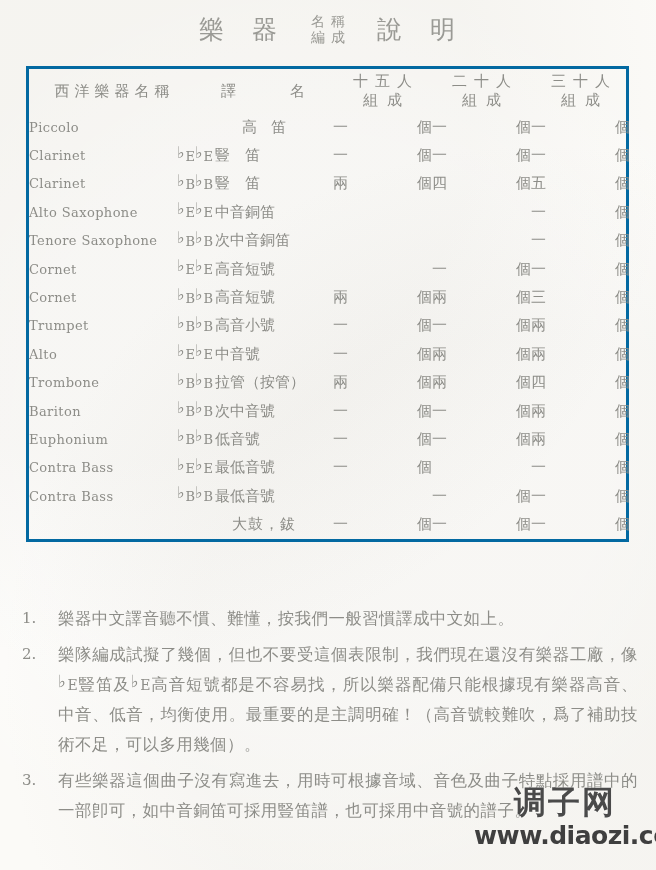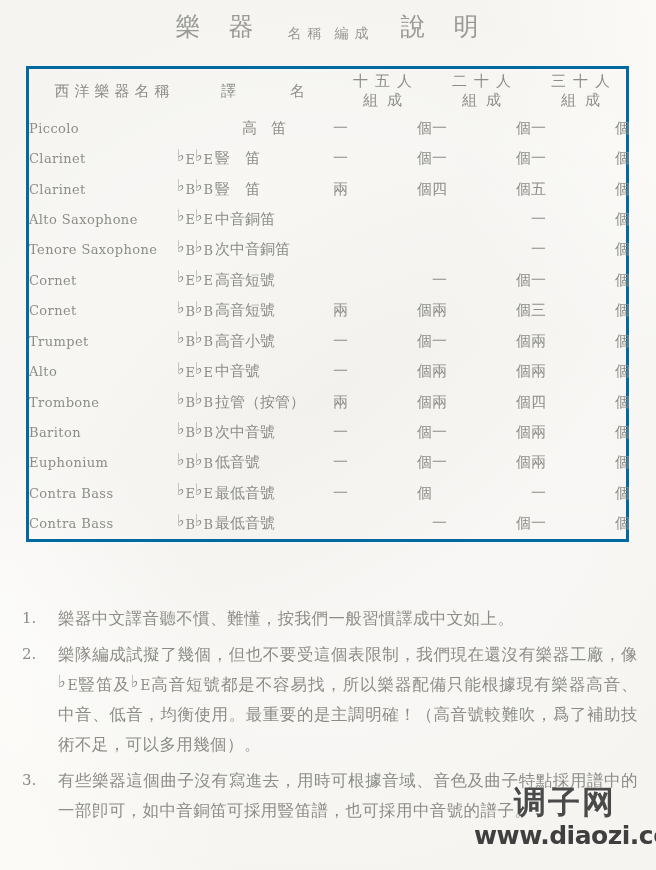--- a/index.html
+++ b/index.html
@@ -24,21 +24,21 @@
 
   
   .title-row{
     position:absolute;left:0;top:14px;width:656px;
     display:flex;justify-content:center;align-items:flex-end;
     gap:26px;
     color:#9a9a95;
   }
   .title-ch{font-size:25px;letter-spacing:2px;line-height:1;}
   .title-stack{
-    display:flex;align-items:center;justify-content:flex-end;
+    display:flex;flex-direction:column;align-items:center;justify-content:flex-end;
     gap:1px;line-height:1.05;margin-bottom:-2px;
   }
   .title-stack .tiny{font-size:14px;letter-spacing:6px;padding-left:6px;}
 
   
   .table-wrap{
     position:absolute;left:26px;top:66px;
     width:603px;height:476px;
     border:3px solid #0369a1;
     box-sizing:border-box;
@@ -689,20 +689,50 @@
               <span class="cjk">個</span>
             </div>
           </td>
           <td class="count vline">
             <div class="count-inner">
               <span class="cjk">一</span>
               <span class="cjk">個</span>
             </div>
           </td>
         </tr>
+        <tr>
+          <td class="eng">
+            <div class="eng-inner">
+              <span class="eng-name"></span>
+            </div>
+          </td>
+          <td class="cn vline">
+            <div class="cn-inner">
+              <span class="cjk cn-drum">大鼓，鈸</span>
+            </div>
+          </td>
+          <td class="count vline">
+            <div class="count-inner">
+              <span class="cjk">一</span>
+              <span class="cjk">個</span>
+            </div>
+          </td>
+          <td class="count vline">
+            <div class="count-inner">
+              <span class="cjk">一</span>
+              <span class="cjk">個</span>
+            </div>
+          </td>
+          <td class="count vline">
+            <div class="count-inner">
+              <span class="cjk">一</span>
+              <span class="cjk">個</span>
+            </div>
+          </td>
+        </tr>
       </tbody>
   </table>
 </div>
 
 <div class="notes" id="notes-block">
     <div class="note">
       <div class="note-num">1.</div>
       <div class="note-body cjk">樂器中文譯音聽不慣、難懂，按我們一般習慣譯成中文如上。</div>
     </div>
     <div class="note">

